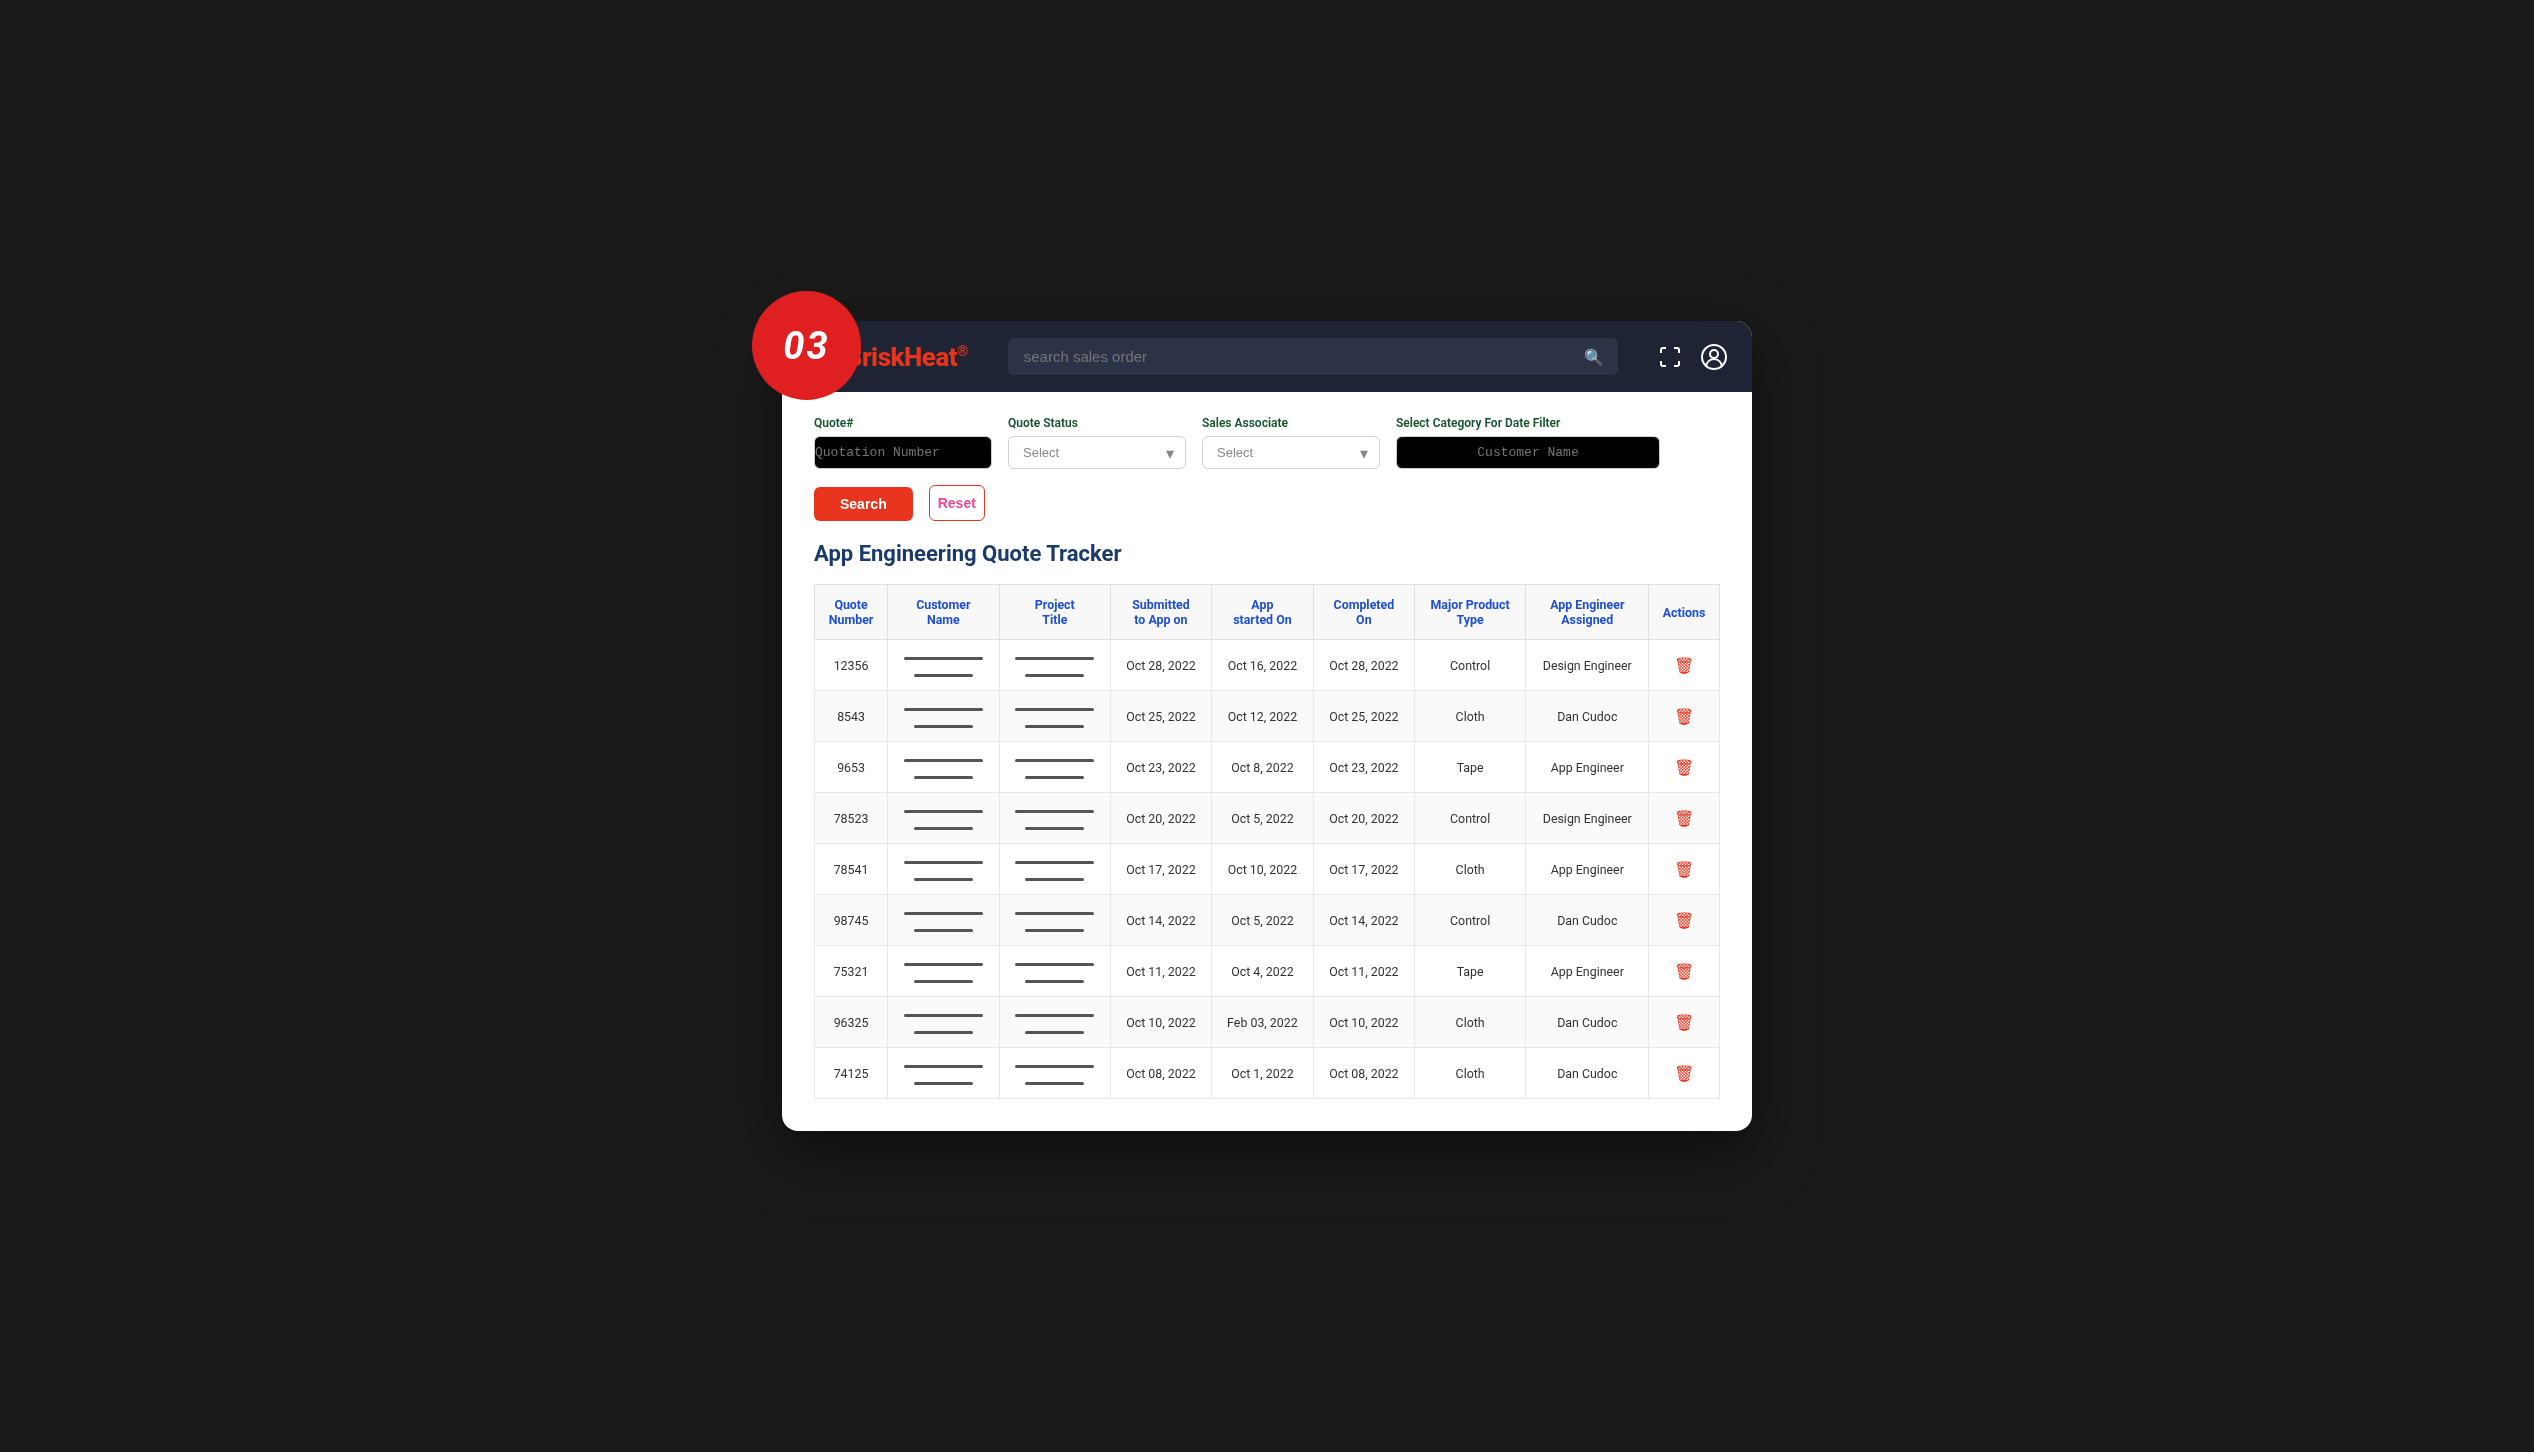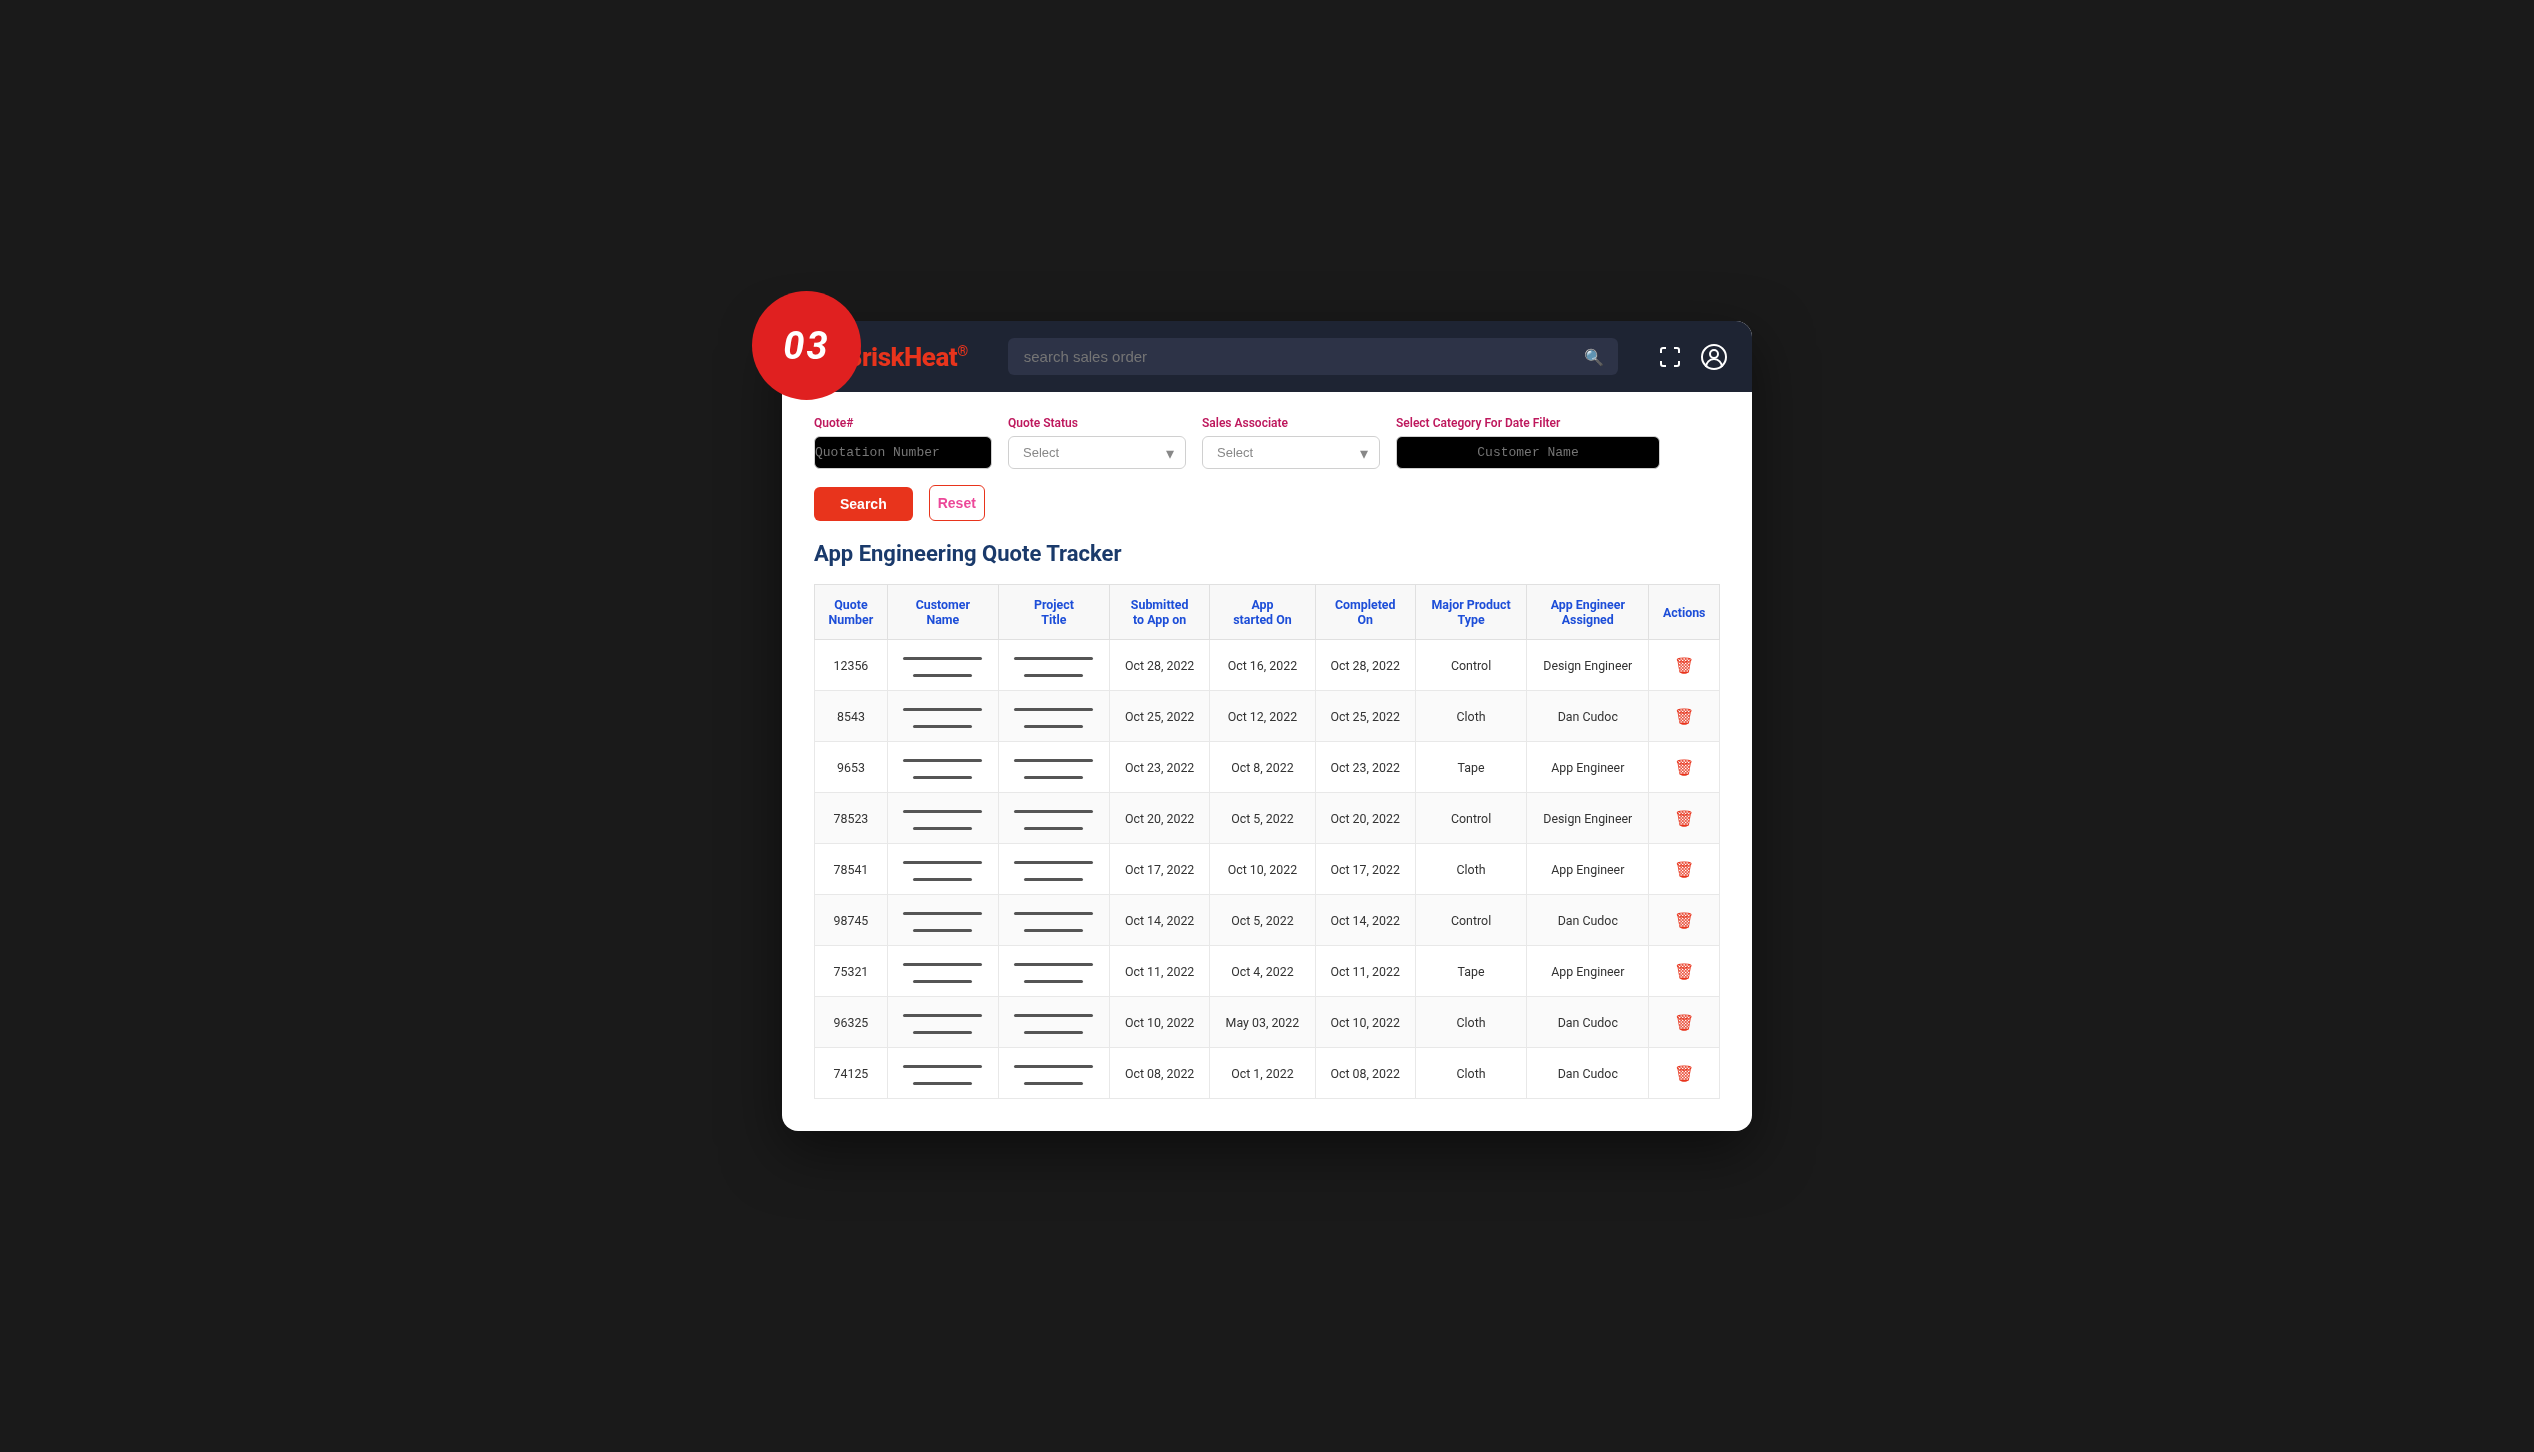--- a/index.html
+++ b/index.html
@@ -110,21 +110,21 @@
       flex-wrap: wrap;
     }
     .filter-group {
       display: flex;
       flex-direction: column;
       gap: 6px;
     }
     .filter-label {
       font-size: 12px;
       font-weight: 600;
-      color: #be185d;
+      color: #14532d;
     }
     .filter-input {
       border: 1.5px solid #d0d0d0;
       border-radius: 6px;
       padding: 8px 0;
       font-size: 13px;
       color: #888;
       background: #000000;
       width: 178px;
       outline: none;
@@ -406,21 +406,21 @@
     <td>App Engineer</td>
     <td>
       <span class="delete-icon">🗑</span>
     </td>
   </tr>
             <tr>
     <td>96325</td>
     <td><span class="redacted-bar"></span><br><span class="redacted-bar-short"></span></td>
     <td><span class="redacted-bar"></span><br><span class="redacted-bar-short"></span></td>
     <td>Oct 10, 2022</td>
-    <td>May 03, 2022</td>
+    <td>Feb 03, 2022</td>
     <td>Oct 10, 2022</td>
     <td>Cloth</td>
     <td>Dan Cudoc</td>
     <td>
       <span class="delete-icon">🗑</span>
     </td>
   </tr>
             <tr>
     <td>74125</td>
     <td><span class="redacted-bar"></span><br><span class="redacted-bar-short"></span></td>

